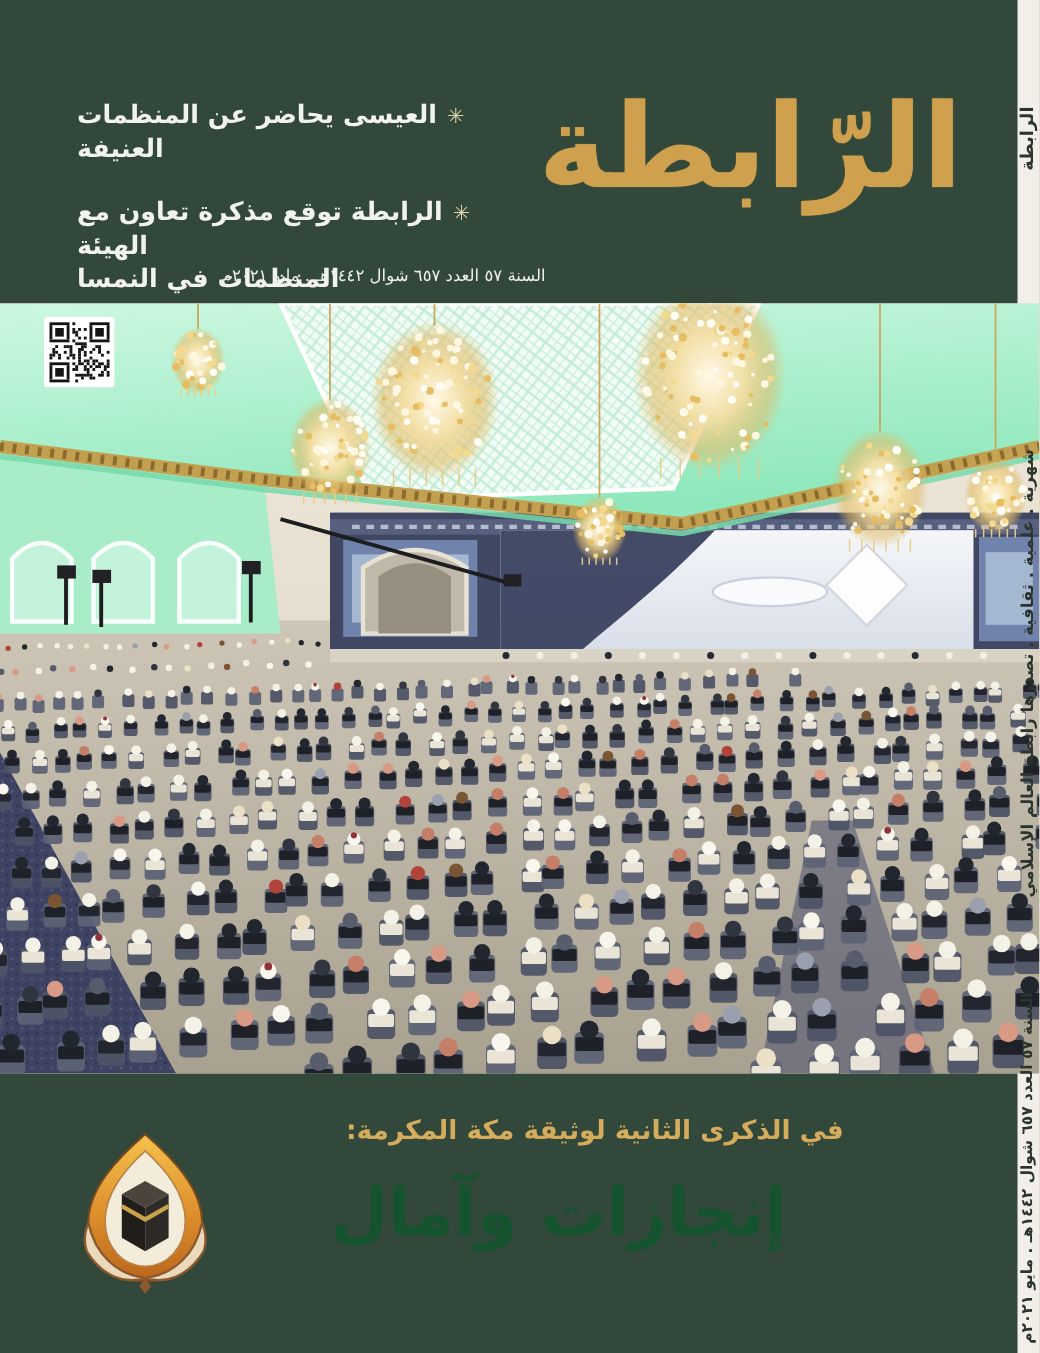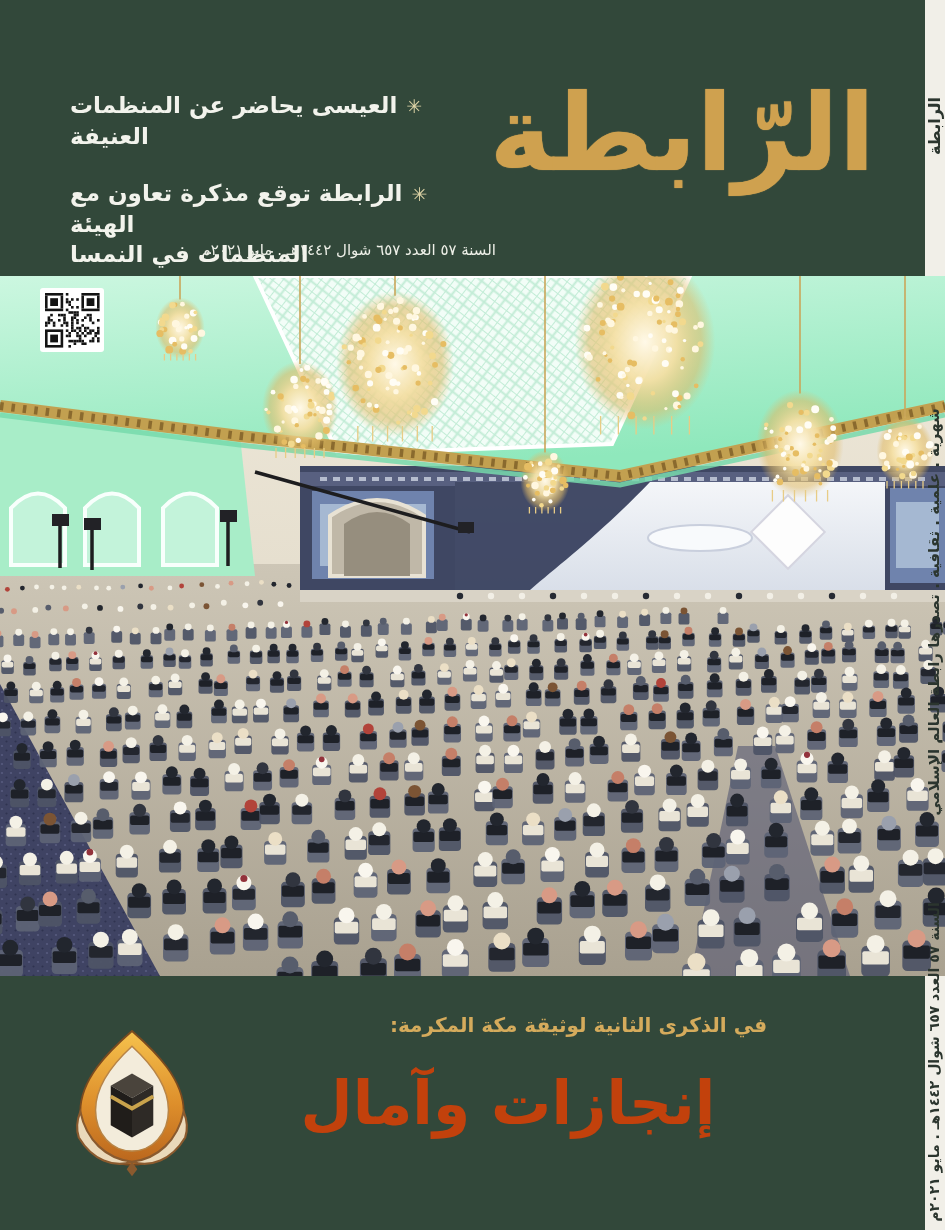--- a/index.html
+++ b/index.html
@@ -29,25 +29,25 @@
   .issue-line{
     position:absolute;top:241px;left:84px;width:412px;
     color:#eef0e8;font-size:15px;text-align:right;
   }
 
   .photo{position:absolute;top:276px;left:0;width:945px;height:700px;background:#d8d1c1;}
   .photo svg{display:block;}
 
   .kicker{
     position:absolute;top:1013px;right:178px;
-    color:#d5ab5c;font-size:20px;font-weight:bold;white-space:nowrap;
+    color:#d5ab5c;font-size:24px;font-weight:bold;white-space:nowrap;
   }
   .cover-title{
     position:absolute;top:1068px;left:288px;width:440px;text-align:center;
-    color:#c2410c;font-size:60px;font-weight:bold;white-space:nowrap;
+    color:#14532d;font-size:60px;font-weight:bold;white-space:nowrap;
   }
   .footer-logo{position:absolute;left:56px;top:1028px;width:152px;height:152px;}
 
   .spine{
     position:absolute;left:934px;color:#2b352e;font-weight:bold;white-space:nowrap;
     transform:translate(-50%,-50%) rotate(-90deg);
   }
   .spine-top{top:126px;font-size:16px;}
   .spine-mid{top:612px;font-size:15px;}
   .spine-bottom{top:1062px;font-size:14px;}

